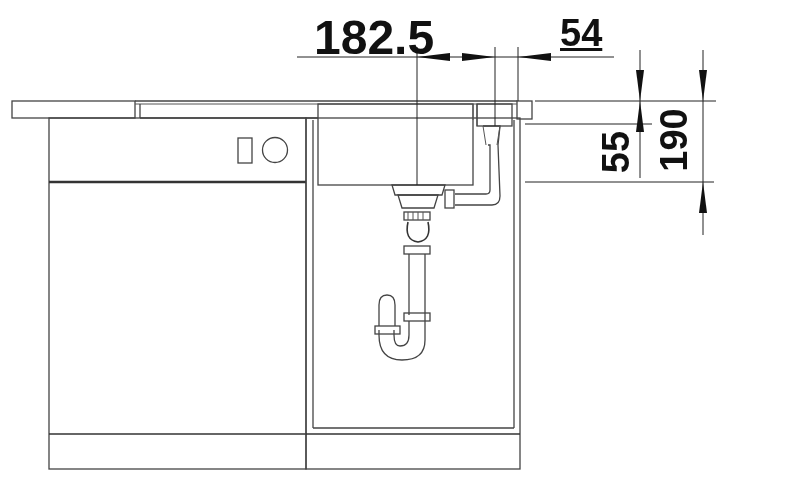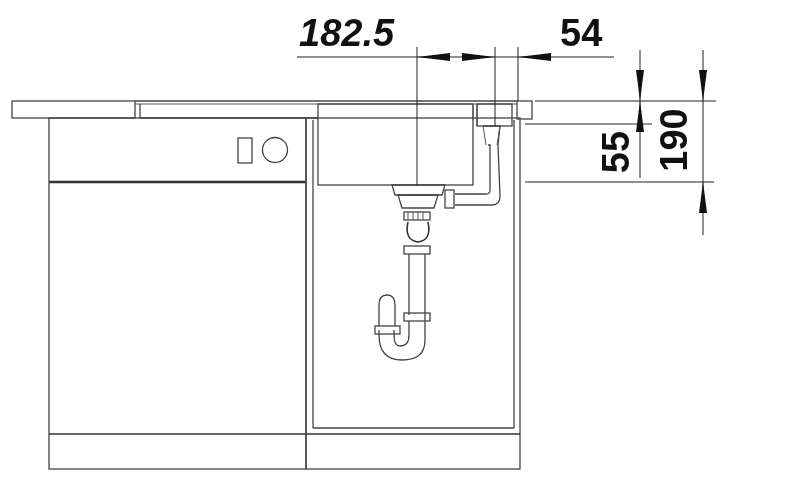--- a/index.html
+++ b/index.html
@@ -107,16 +107,16 @@
     <line x1="640" y1="50" x2="640" y2="178" class="dl"></line>
     <path d="M640,101 L636,70 L644,70 Z" fill="#111"></path>
     <path d="M640,101 L636,132 L644,132 Z" fill="#111"></path>
 
     <line x1="703" y1="50" x2="703" y2="235" class="dl"></line>
     <path d="M703,101 L699,70 L707,70 Z" fill="#111"></path>
     <path d="M703,182 L699,213 L707,213 Z" fill="#111"></path>
   </g>
 </svg>
 
-<div class="dim-label" style="left:299px; top:14px; font-size:38px;font-style:italic;">182.5</div>
-<div class="dim-label" style="left:560px; top:14px; font-size:38px;">54</div>
+<div class="dim-label" style="left:314px; top:14px; font-size:48px;">182.5</div>
+<div class="dim-label" style="left:560px; top:14px; font-size:38px;text-decoration:underline;">54</div>
 <div class="dim-label" style="left:586px; top:133px; font-size:38px; transform: rotate(-90deg); transform-origin: center; width:60px; text-align:center;">55</div>
 <div class="dim-label" style="left:636px; top:121px; font-size:38px; transform: rotate(-90deg); transform-origin: center; width:76px; text-align:center;">190</div>
 
 </body></html>

